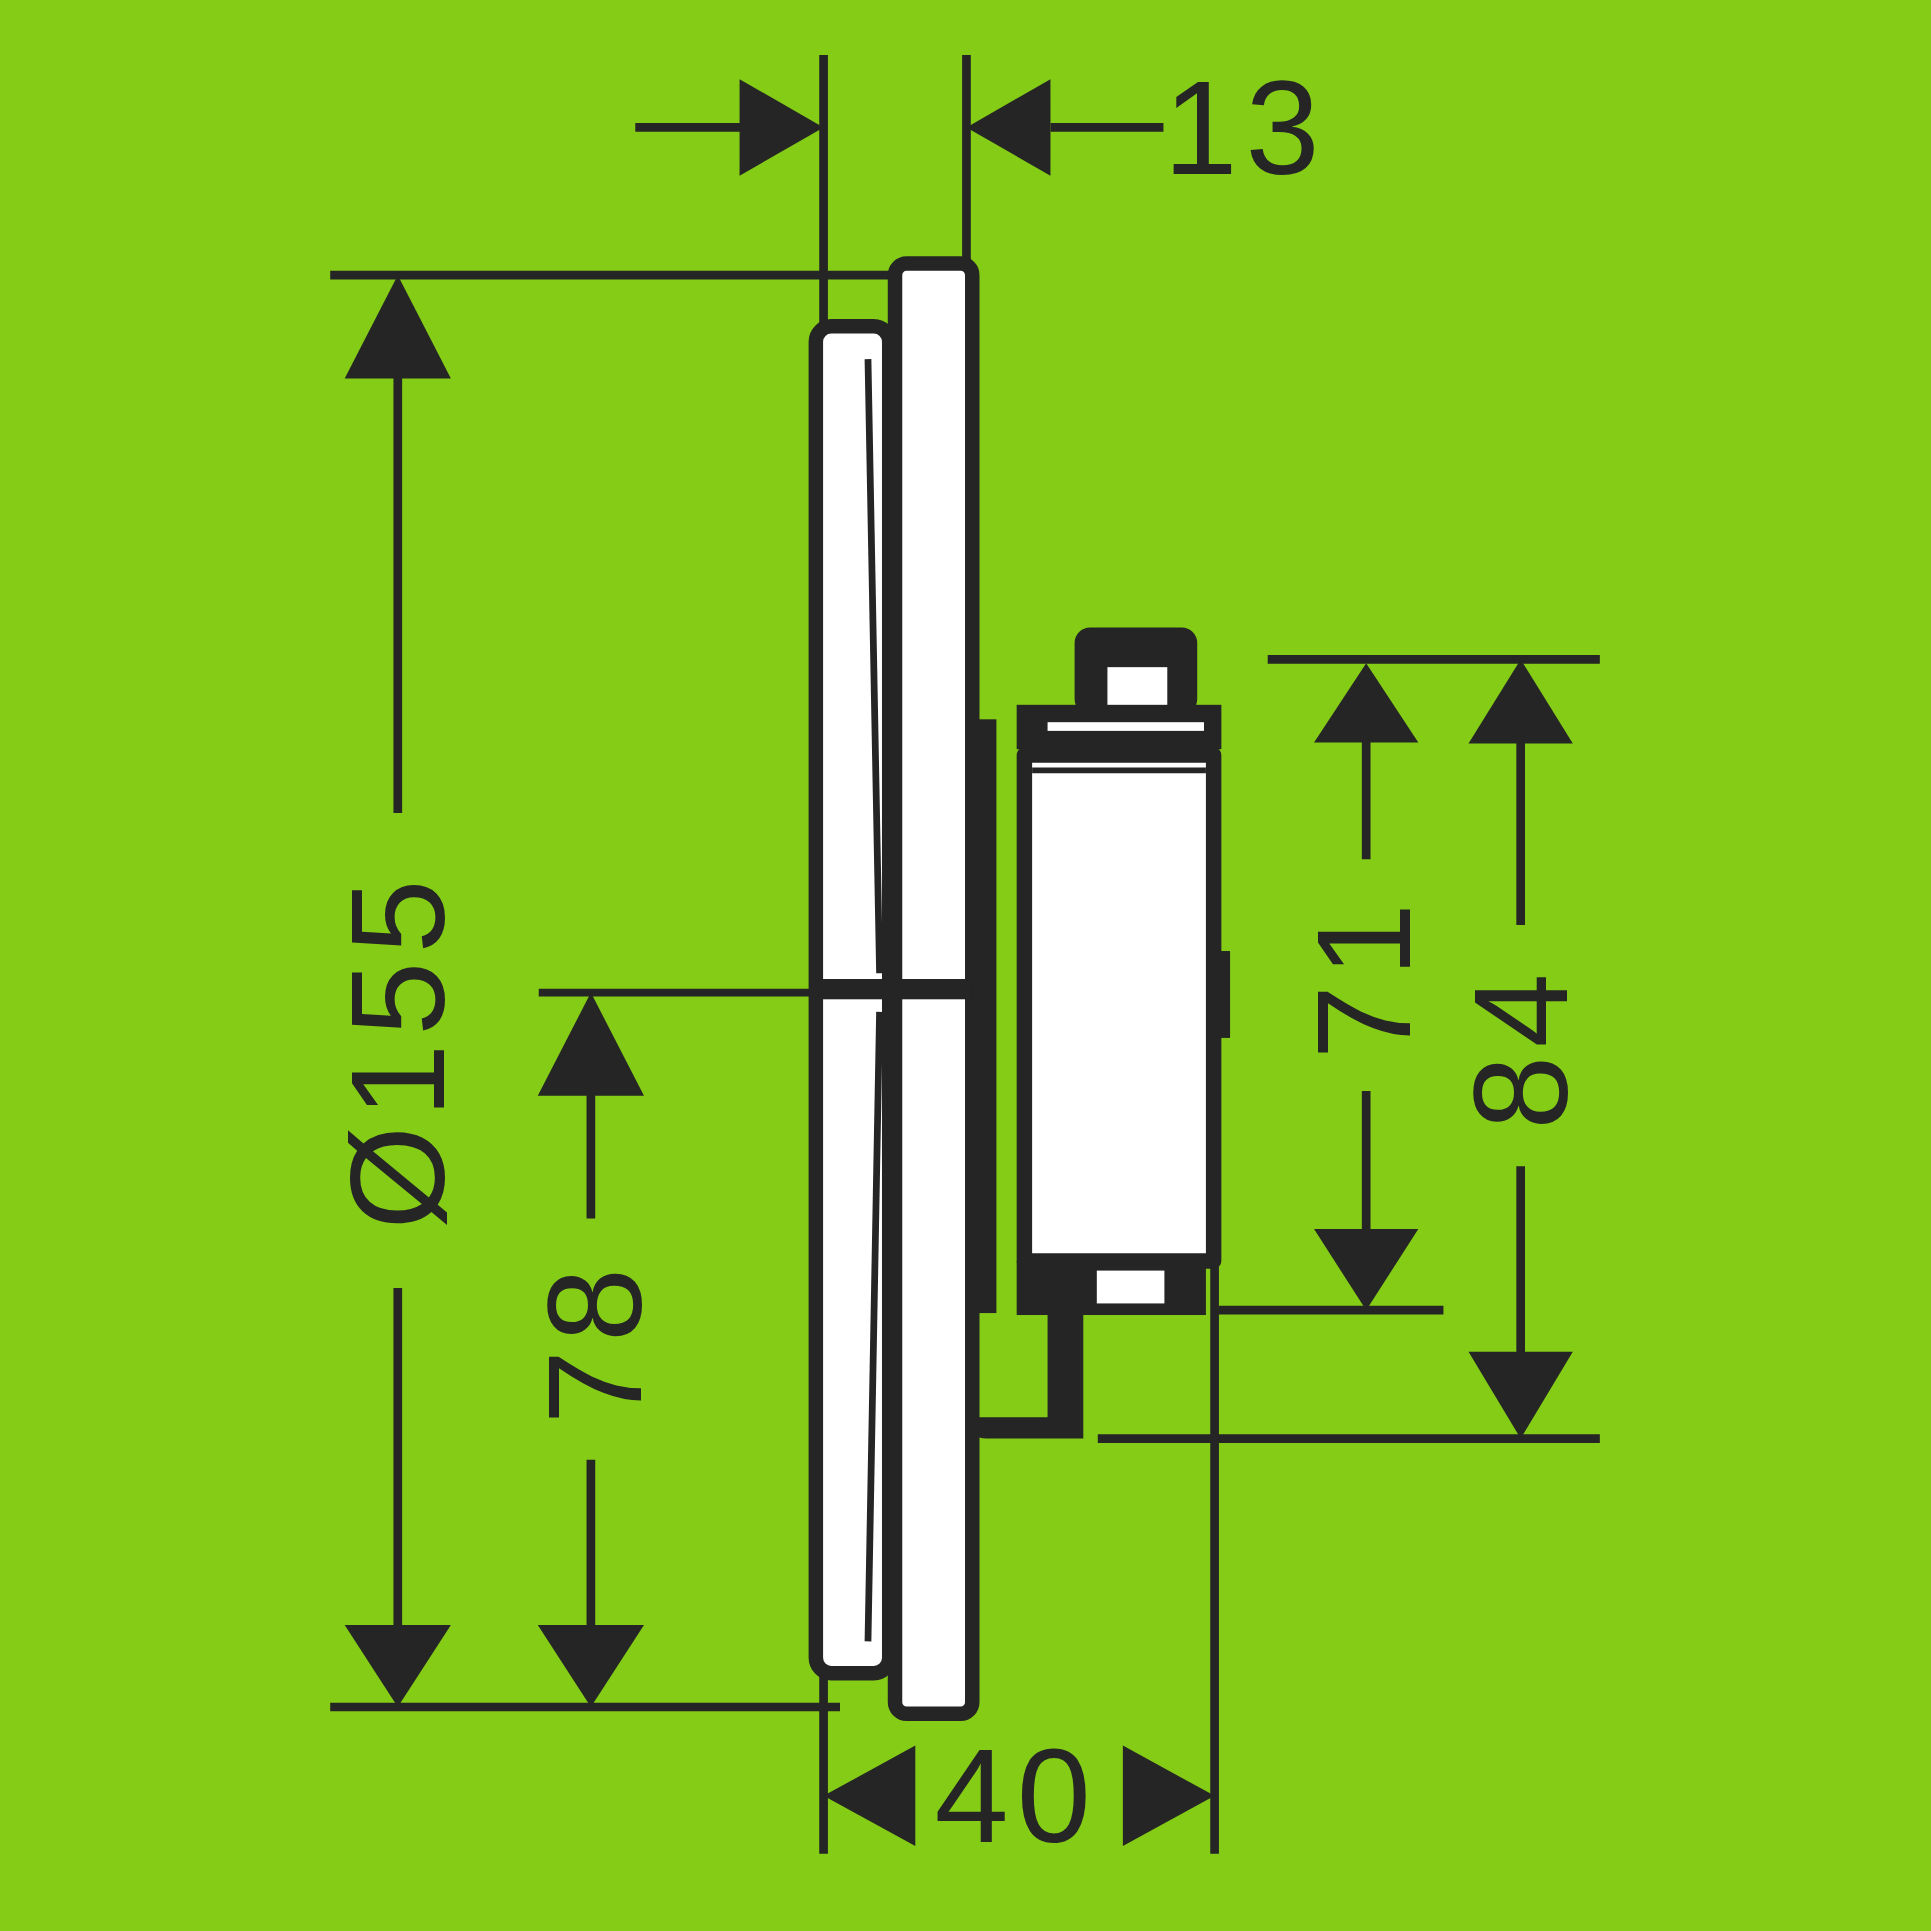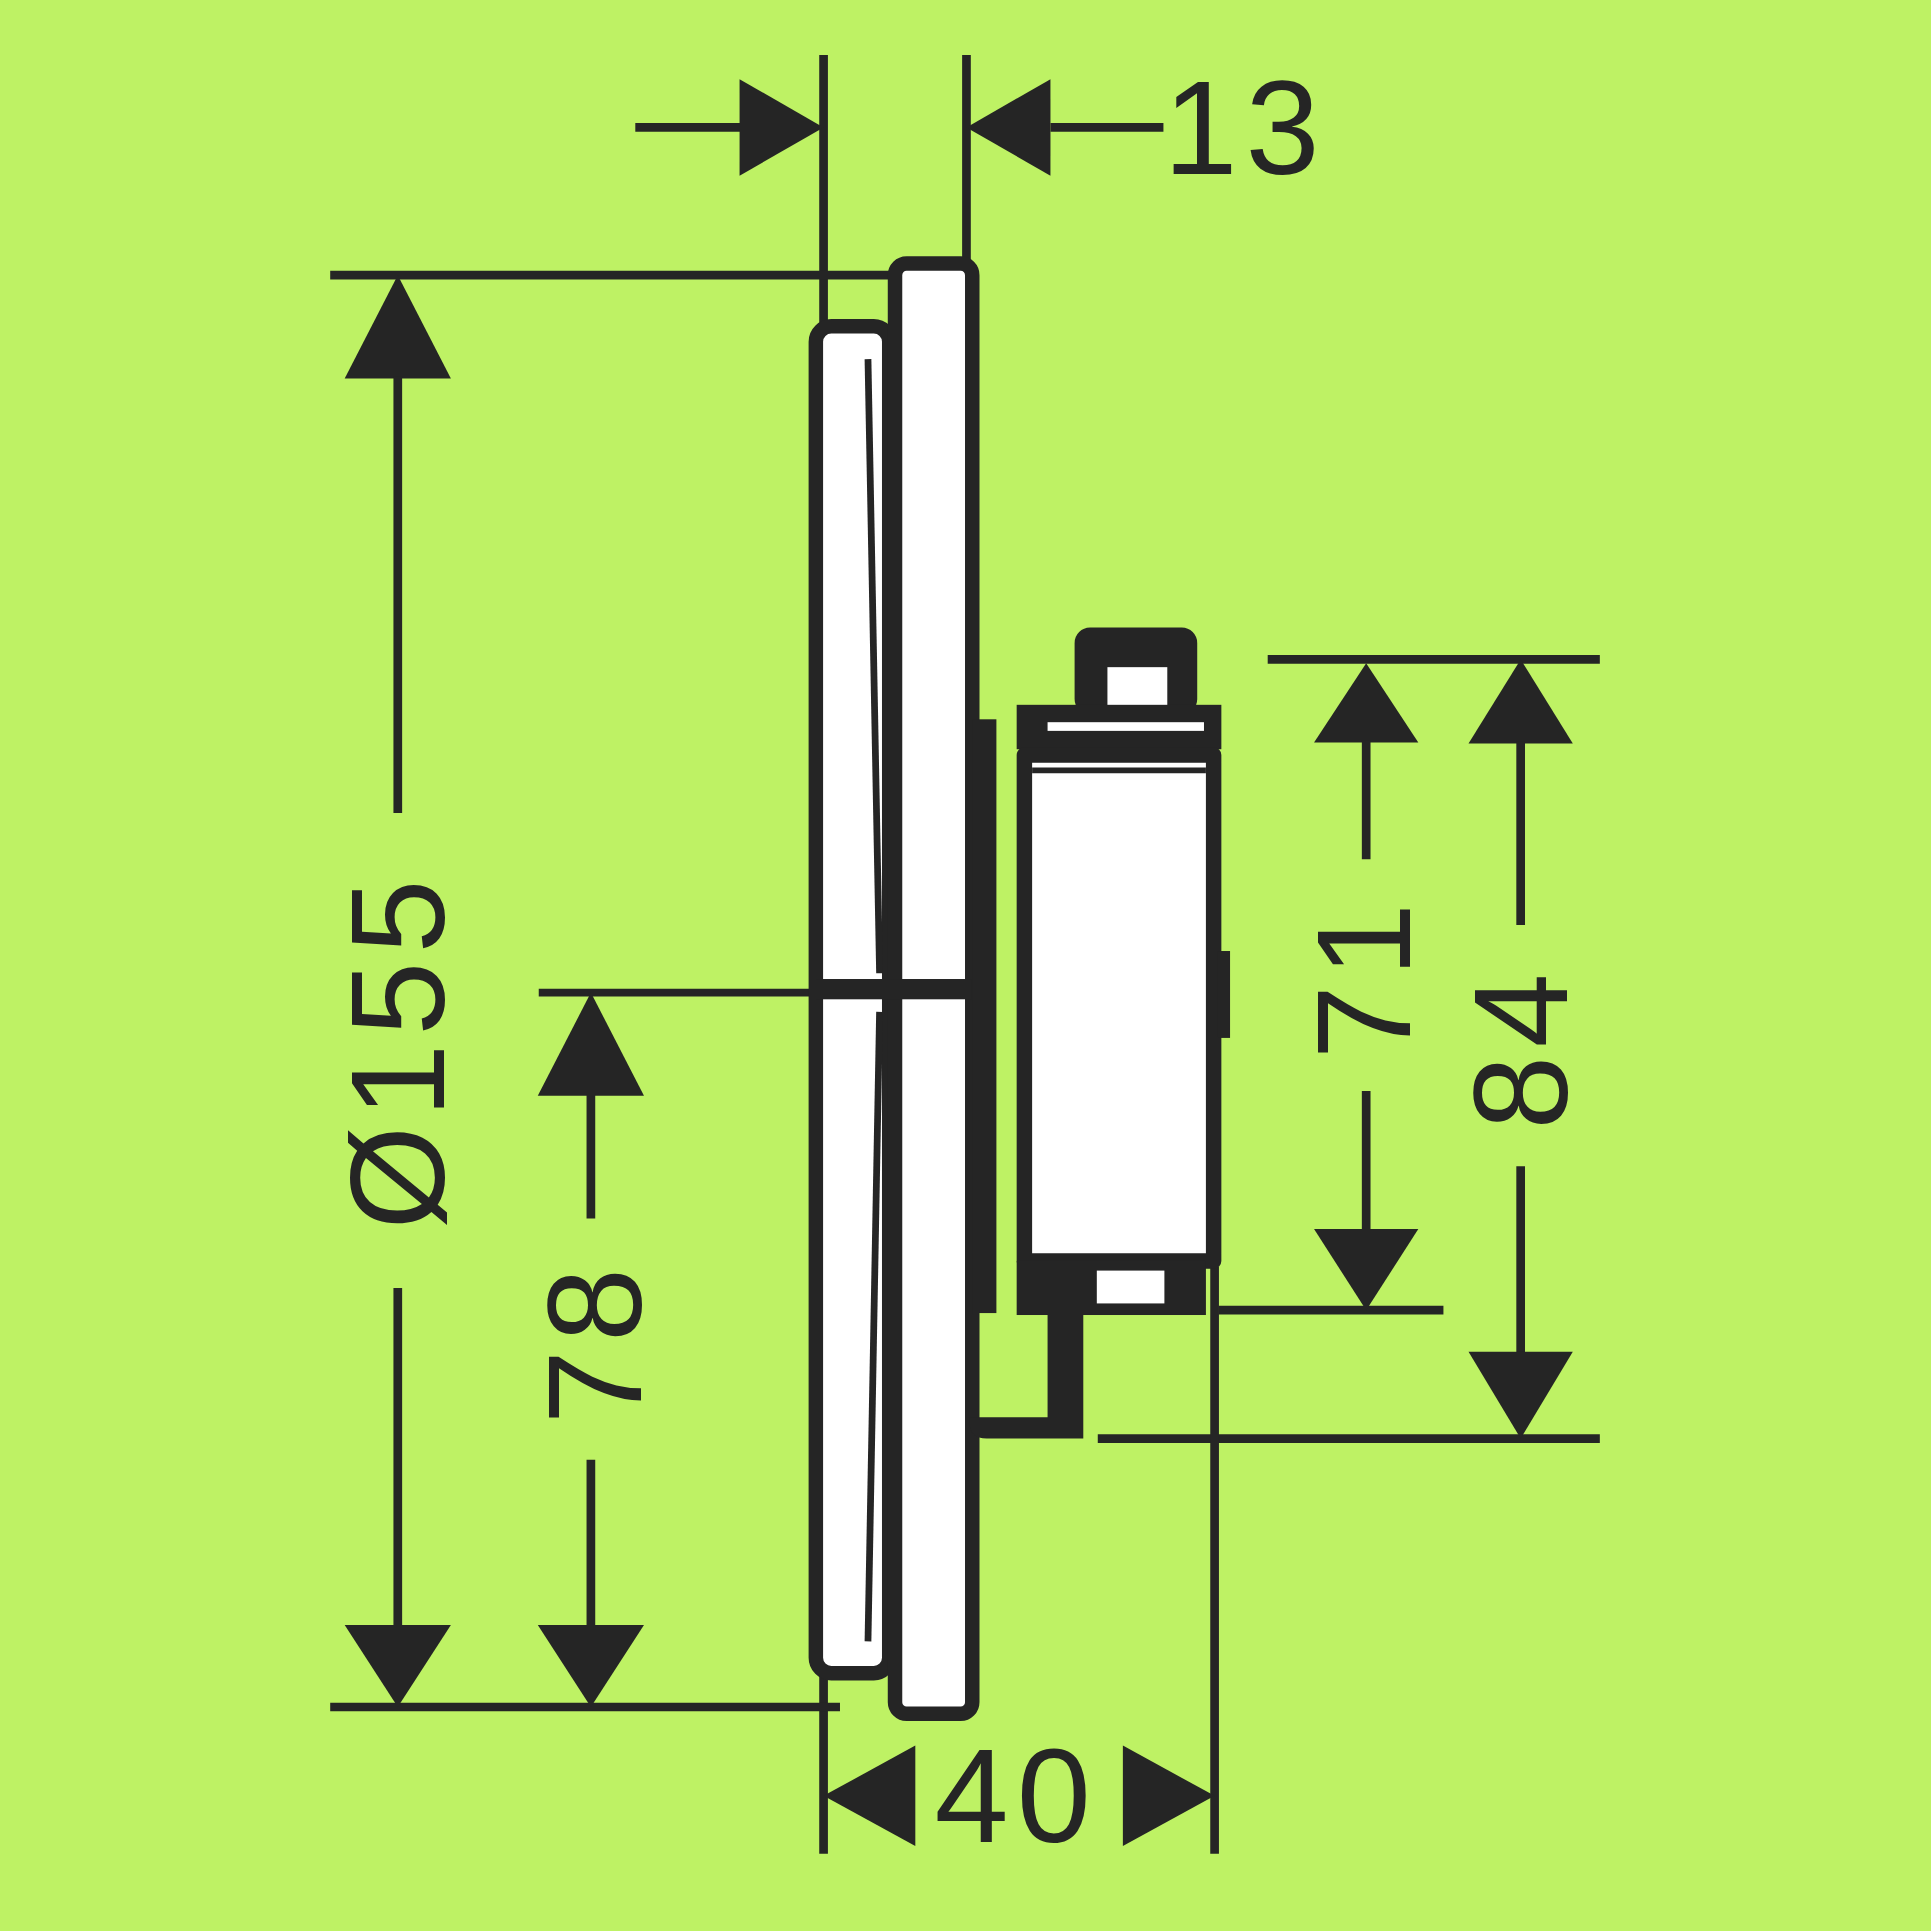--- a/index.html
+++ b/index.html
@@ -1,16 +1,16 @@
 <!DOCTYPE html>
 <html><head>
 <meta charset="utf-8">
 <style>
   html,body{margin:0;padding:0;background:#fff;}
-  .stage{position:relative;width:1931px;height:1931px;background:#bef264;overflow:hidden;}
+  .stage{position:relative;width:1931px;height:1931px;background:#84cc16;overflow:hidden;}
   svg{position:absolute;left:0;top:0;}
   .dim-label{
     font-family:"Liberation Sans", sans-serif;
     font-size:138px;
     font-weight:400;
     letter-spacing:0.06em;
     fill:#252525;
   }
   .ink-line{stroke:#252525;fill:none;}
   .ink-fill{fill:#252525;stroke:none;}

